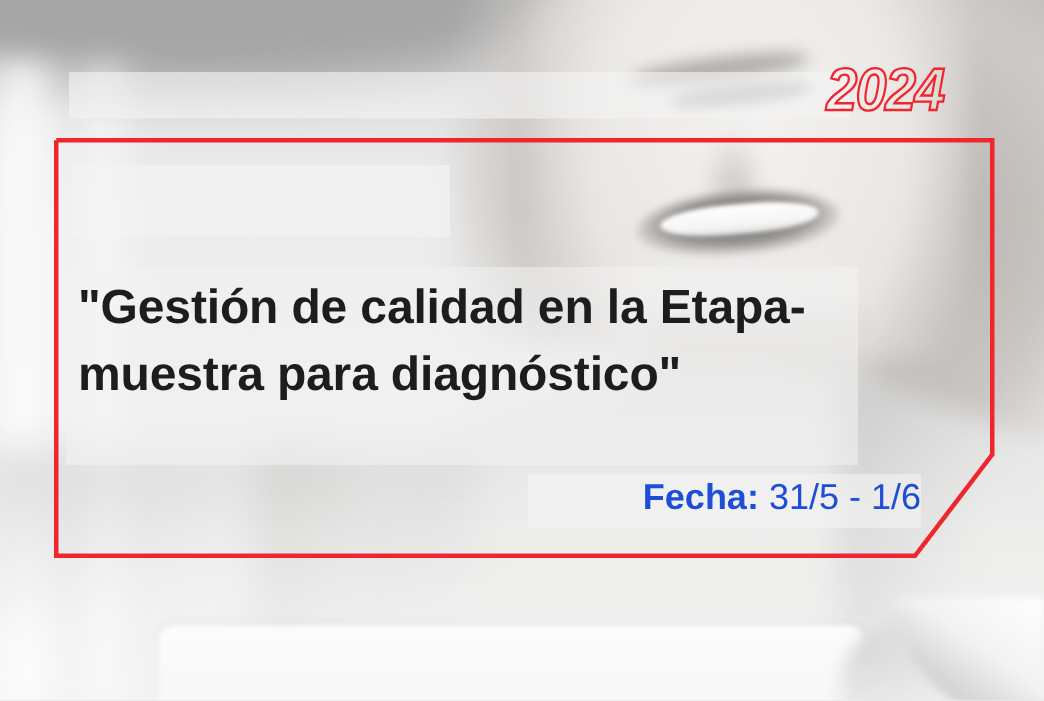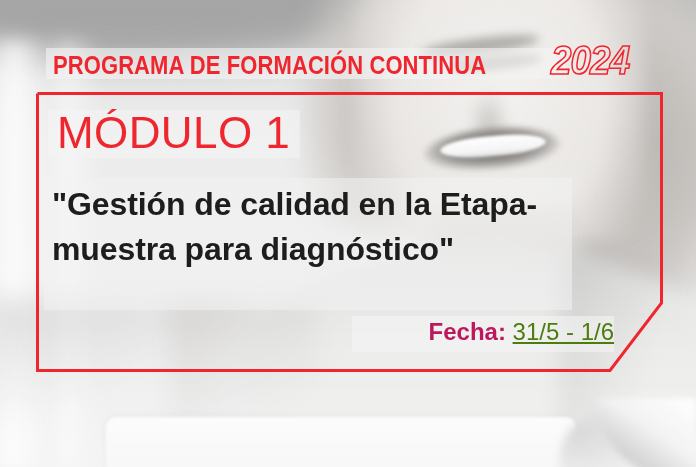--- a/index.html
+++ b/index.html
@@ -187,22 +187,22 @@
     color:#1d1d1d;letter-spacing:-.1px;
   }
   .title-line{display:block;white-space:nowrap;}
 
   .date-row{
     position:absolute;left:0;top:318px;width:614px;
     text-align:right;white-space:nowrap;
     font-family:"Liberation Sans","DejaVu Sans",sans-serif;
     font-size:24px;line-height:1.2;
   }
-  .date-label{font-weight:700;color:#be185d;}
-  .date-value{font-weight:400;color:#4d7c0f;text-decoration:underline;}
+  .date-label{font-weight:700;color:#1d4ed8;}
+  .date-value{font-weight:400;color:#1d4ed8;}
 </style>
 </head>
 <body>
 
 <div id="banner">
 
   <div class="bg-layer">
     <div class="bg-base"></div>
     <div class="bg-ceiling"></div>
     <div class="bg-ceiling-shape"></div>
@@ -226,31 +226,27 @@
     <div class="bg-laptop-edge"></div>
     <div class="bg-laptop-curl"></div>
     <div class="bg-veil"></div>
   </div>
 
   <div class="hl hl-header"></div>
   <div class="hl hl-module"></div>
   <div class="hl hl-title"></div>
   <div class="hl hl-date"></div>
 
-  <div class="header-row">
-    <div class="header-title">PROGRAMA DE FORMACIÓN CONTINUA</div>
-  </div>
 
   <div class="year">2024</div>
 
   <svg class="frame" viewBox="0 0 696 467">
     <polyline points="37.5,93.5 661.5,93.5 661.5,303 610,370.5 37.5,370.5 37.5,93.5" fill="none" stroke="#F0262F" stroke-width="3"></polyline>
   </svg>
 
-  <div class="module">MÓDULO 1</div>
 
   <div class="title-block">
     <span class="title-line">"Gestión de calidad en la Etapa-</span>
     <span class="title-line">muestra para diagnóstico"</span>
   </div>
 
   <div class="date-row">
     <span class="date-label">Fecha:</span>
     <span class="date-value">31/5 - 1/6</span>
   </div>

